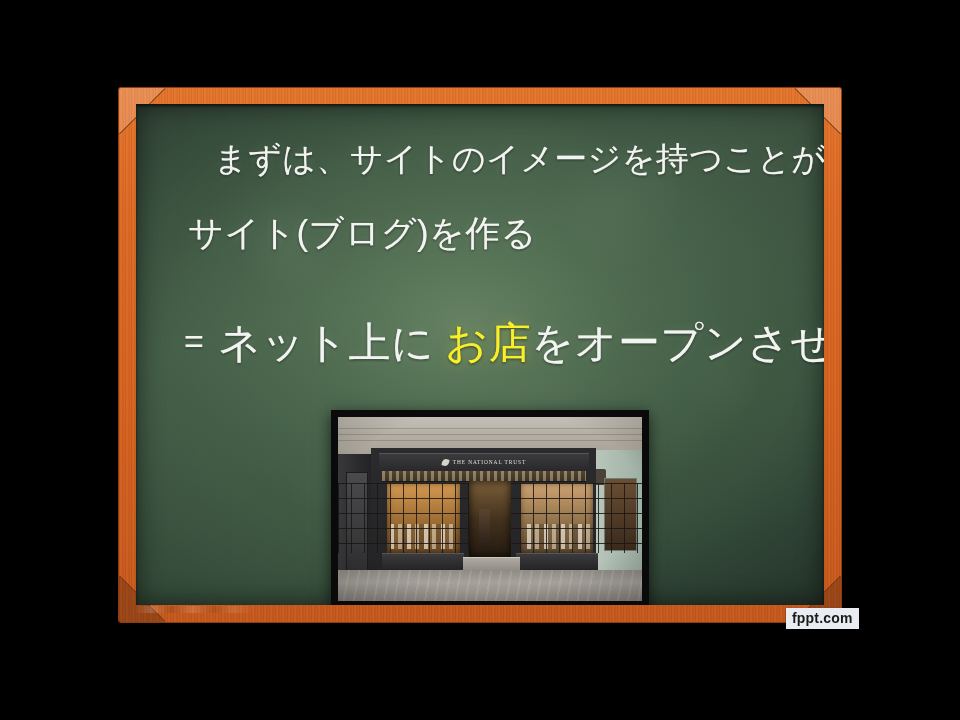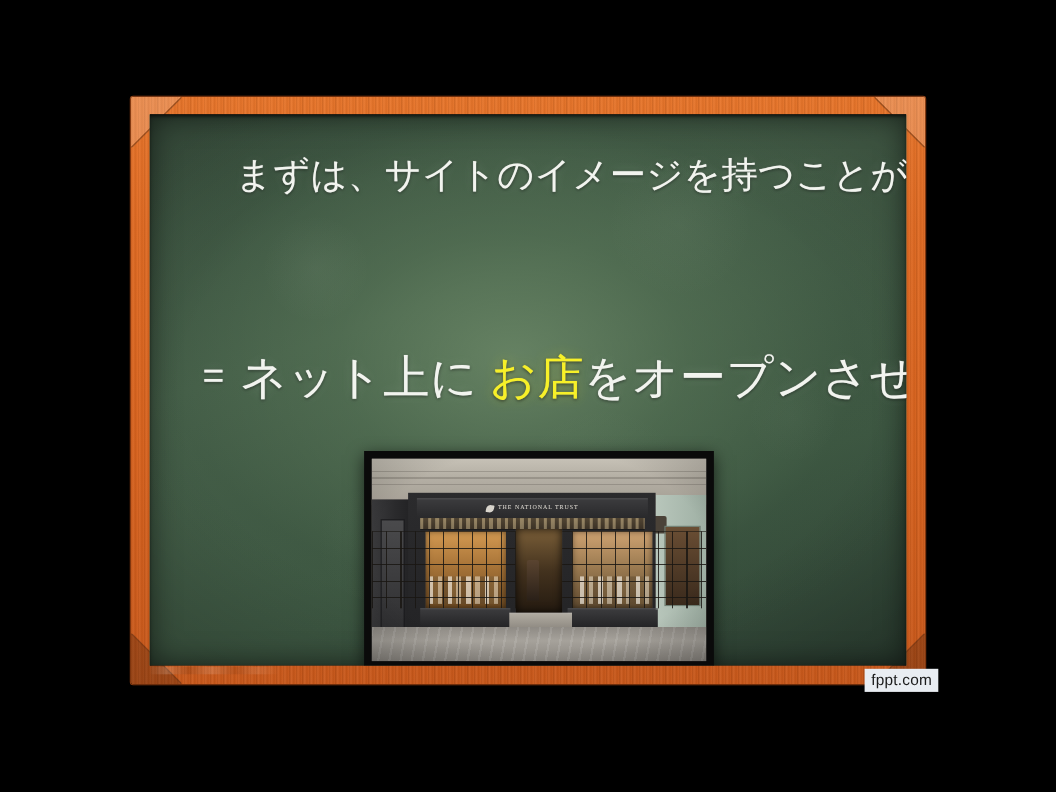--- a/index.html
+++ b/index.html
@@ -355,21 +355,21 @@
 
   
   #watermark {
     position: absolute;
     left: 786px;
     top: 608px;
     z-index: 9;
     background: #e9edf2;
     color: #1b1b1b;
     font-size: 14px;
-    font-weight: normal;
+    font-weight: bold;
     padding: 2px 6px 3px 6px;
     letter-spacing: 0.2px;
     font-family: "Liberation Sans", "DejaVu Sans", sans-serif;
     box-shadow: 0 1px 2px rgba(0,0,0,0.5);
   }
 </style>
 </head>
 <body>
 
 <div id="stage">
@@ -380,20 +380,21 @@
     <div class="miter bl"></div>
     <div class="miter br"></div>
     <div id="frame-scuff"></div>
 
     <div id="board">
 
       <div id="text-block">
 
         <div class="chalk-line" id="line-1">まずは、サイトのイメージを持つことが大事</div>
 
+        <div class="chalk-line" id="line-2">サイト(ブログ)を作る</div>
 
         <div class="chalk-line" id="line-3">
           <span class="eq">=</span><span>ネット上に</span><span class="hl-yellow">お店</span><span>をオープンさせる</span>
         </div>
 
       </div>
 
       <div id="photo-wrap">
         <div id="photo">
 

